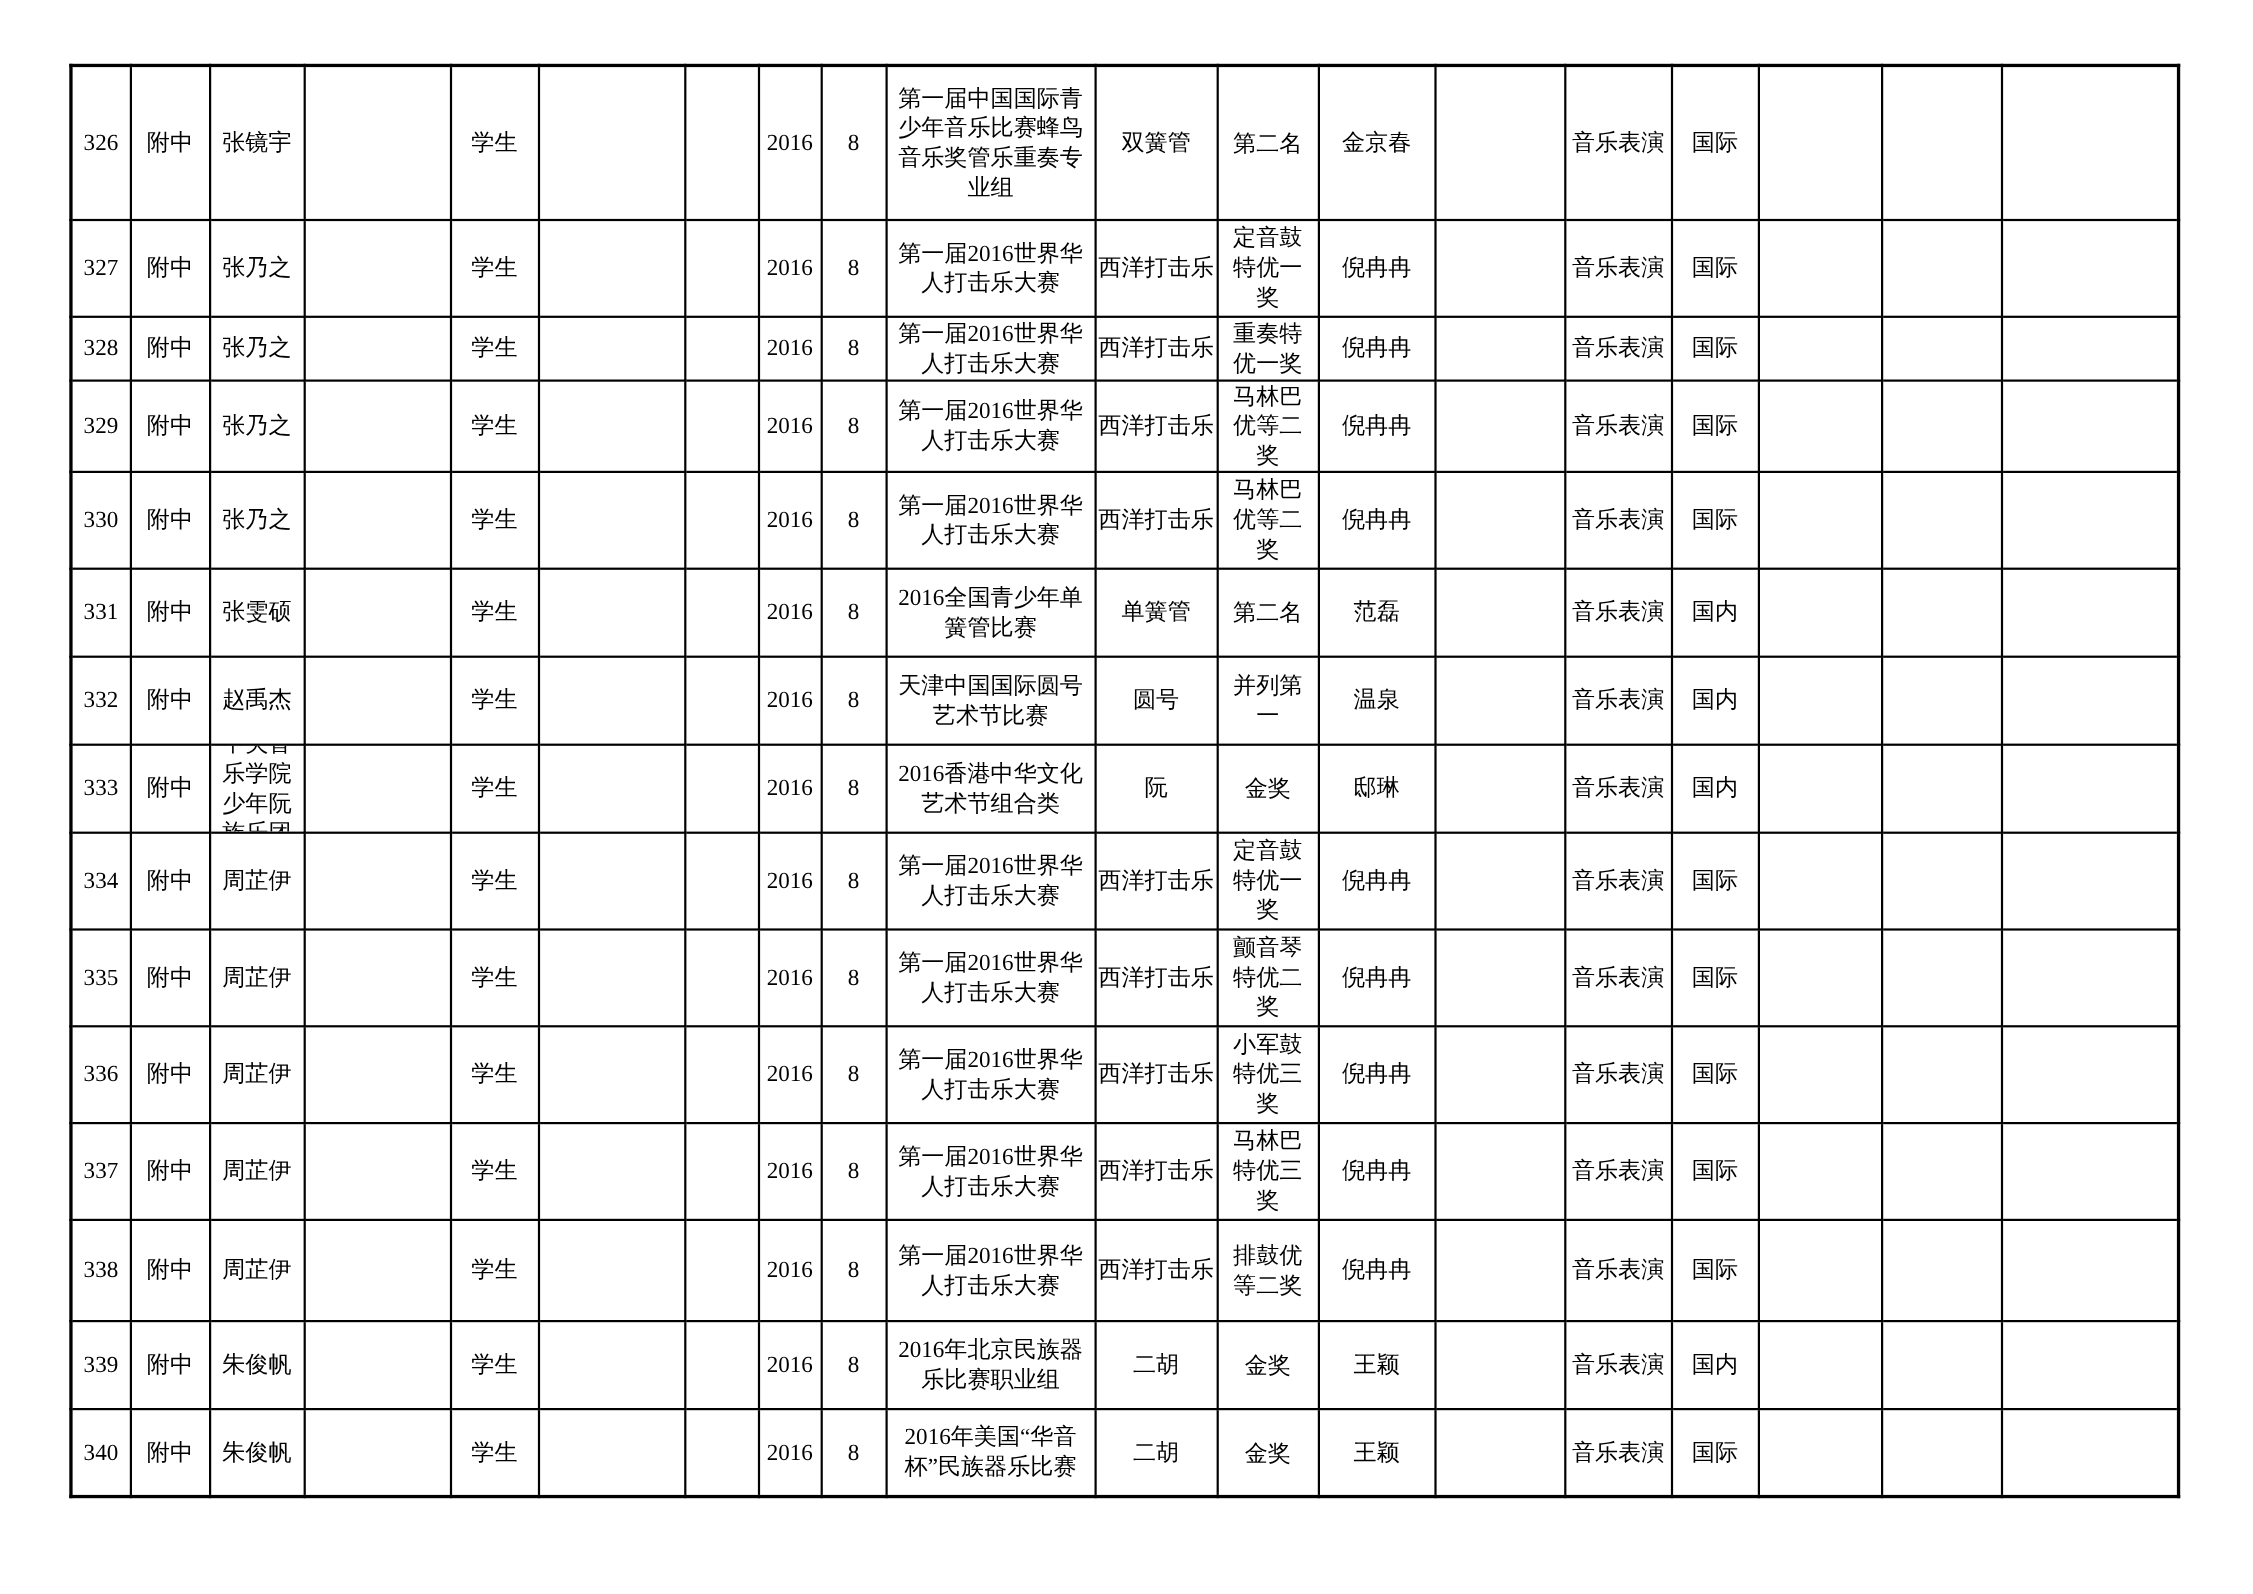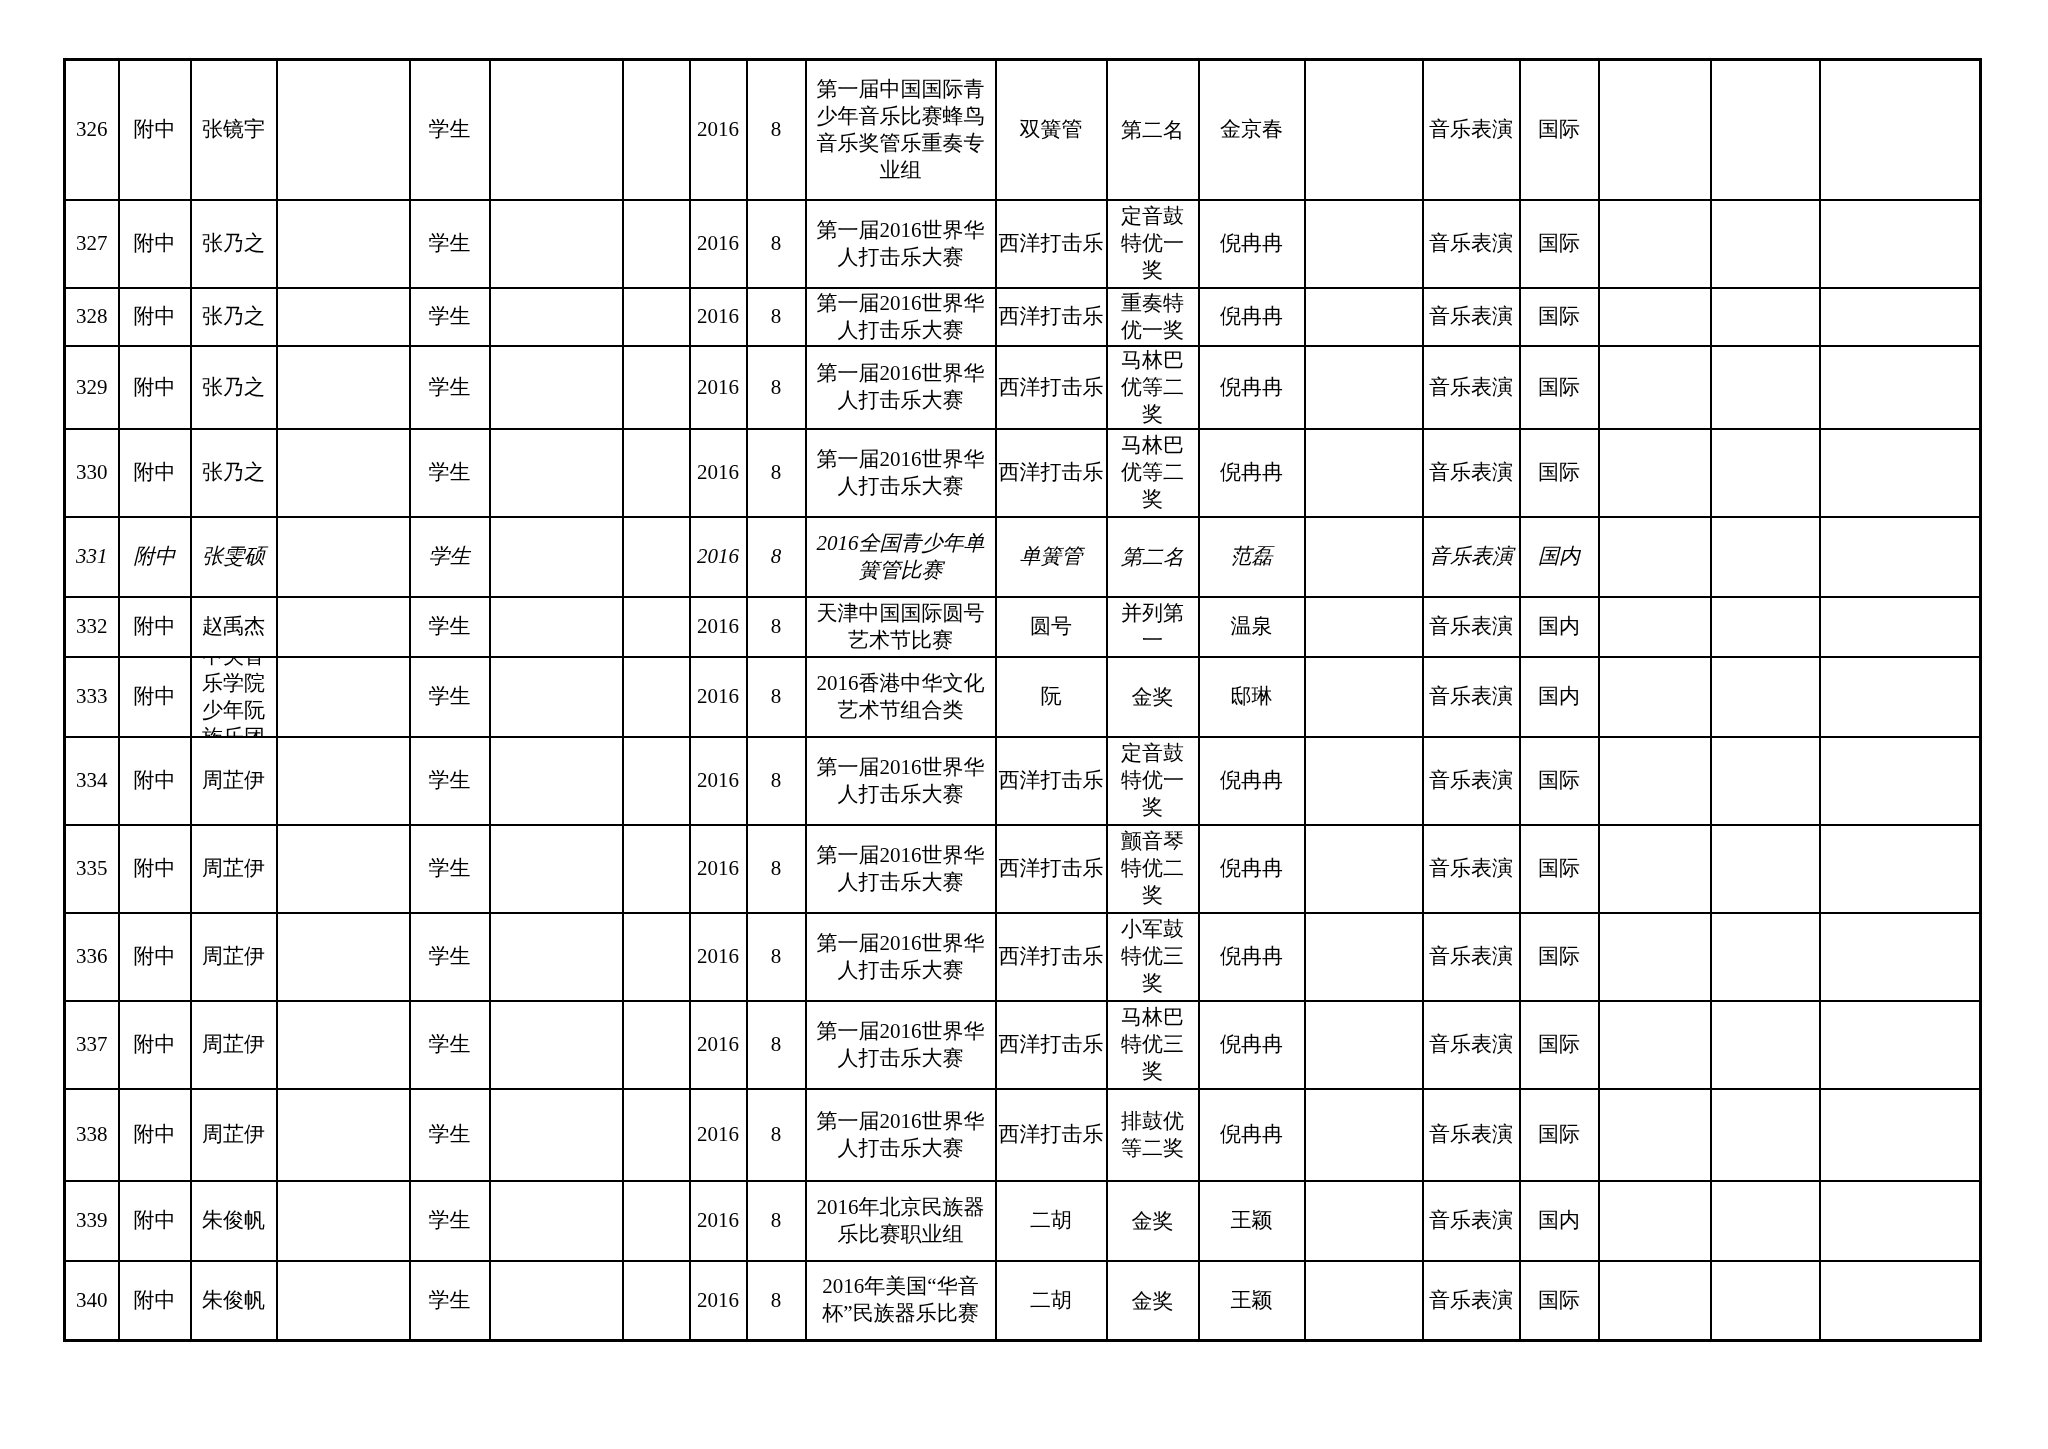--- a/index.html
+++ b/index.html
@@ -139,42 +139,42 @@
           <td><span class="nowrap">西洋打击乐</span></td>
           <td><span class="w66">马林巴优等二奖</span></td>
           <td><span>倪冉冉</span></td>
           <td></td>
           <td><span>音乐表演</span></td>
           <td><span>国际</span></td>
           <td></td>
           <td></td>
           <td></td>
         </tr>
-        <tr style="height: 80px; font-style: italic;">
+        <tr style="height: 80px;">
           <td><span>331</span></td>
           <td><span>附中</span></td>
           <td><span>张雯硕</span></td>
           <td></td>
           <td><span>学生</span></td>
           <td></td>
           <td></td>
           <td><span>2016</span></td>
           <td><span>8</span></td>
           <td><span class="w172">2016全国青少年单簧管比赛</span></td>
           <td><span class="nowrap">单簧管</span></td>
           <td><span class="w66">第二名</span></td>
           <td><span>范磊</span></td>
           <td></td>
           <td><span>音乐表演</span></td>
           <td><span>国内</span></td>
           <td></td>
           <td></td>
           <td></td>
         </tr>
-        <tr style="height: 60px;">
+        <tr style="height: 80px;">
           <td><span>332</span></td>
           <td><span>附中</span></td>
           <td><span>赵禹杰</span></td>
           <td></td>
           <td><span>学生</span></td>
           <td></td>
           <td></td>
           <td><span>2016</span></td>
           <td><span>8</span></td>
           <td><span class="w172">天津中国国际圆号艺术节比赛</span></td>

